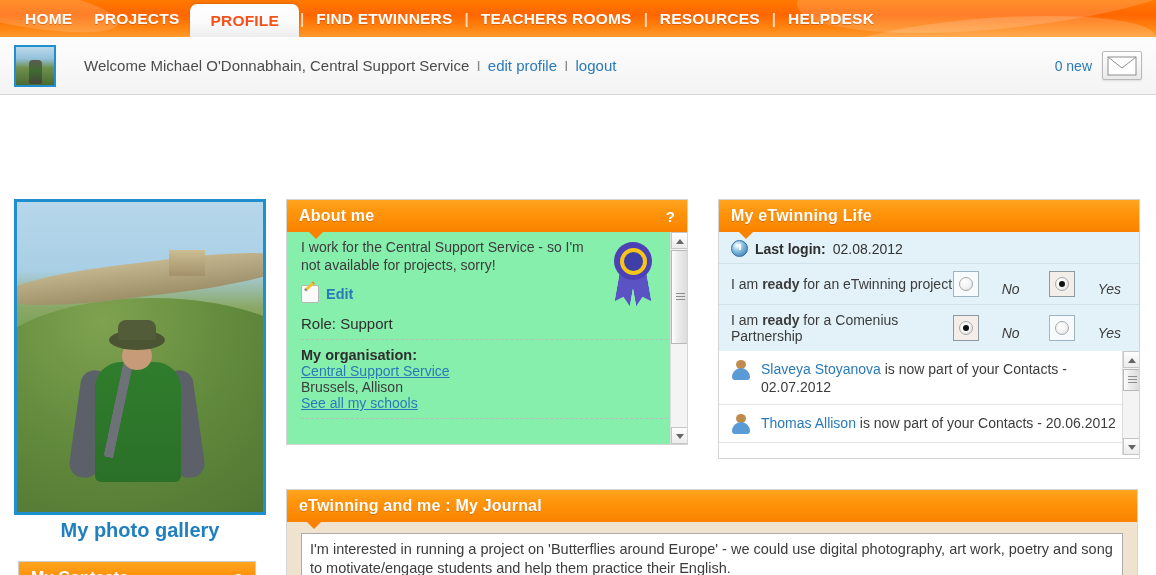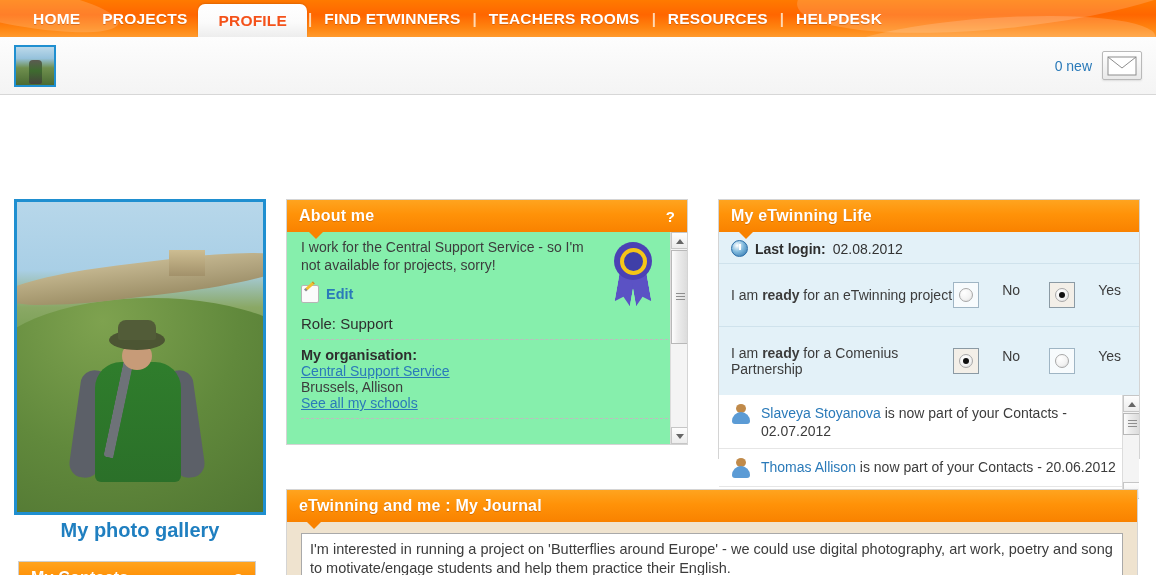--- a/index.html
+++ b/index.html
@@ -28,21 +28,21 @@
   }
   .sw1 { width: 420px; height: 90px; right: -60px; top: -62px; transform: rotate(-6deg); }
   .sw2 { width: 330px; height: 60px; right: 0px; top: 18px; background: rgba(255,255,255,0.10); transform: rotate(-4deg); }
   .sw3 { width: 200px; height: 40px; left: -80px; top: -14px; background: rgba(255,255,255,0.10); transform: rotate(10deg); }
 
   .navlist {
     position: relative;
     display: flex;
     align-items: stretch;
     height: 37px;
-    padding-left: 22px;
+    padding-left: 14px;
     z-index: 2;
   }
   .navitem {
     display: flex; align-items: center;
     color: #ffffff;
     font-weight: bold;
     font-size: 15.5px;
     letter-spacing: .2px;
     padding: 0 11px;
     cursor: pointer;
@@ -274,25 +274,25 @@
     background: radial-gradient(circle at 35% 30%, #ffffff 0%, #7fb9dd 45%, #2b6ea8 100%);
     border:1px solid #2b6ea8; position:relative;
   }
   .clock-icon::after{
     content:"";position:absolute;left:7px;top:3px;width:2px;height:6px;background:#ffffff;
   }
   .etw-login b { color:#2e2e2e; }
   .etw-row {
     display:flex; align-items:center;
     border-top:1px solid #cfe2ec;
-    padding: 18px 12px; font-size:14px; color:#3c3c3c;
+    padding: 7px 12px; font-size:14px; color:#3c3c3c;
     min-height:34px;
   }
   .etw-row .etw-label { flex:1 1 auto; }
-  .radiogroup { display:flex; align-items:flex-start; gap:23px; }
+  .radiogroup { display:flex; align-items:flex-end; gap:23px;font-style:italic; }
   .radiobox {
     width:26px;height:26px;border:1px solid #9fb5c4;background:#f7fbfd;
     display:flex;align-items:center;justify-content:center; cursor:pointer;
   }
   .radiobox.sel { background:#f3efe8; border-color:#8b9aa4; }
   .rdot {
     width:14px;height:14px;border-radius:50%;
     background: radial-gradient(circle at 35% 30%, #ffffff 0%, #f2f2f2 60%, #d4d4d4 100%);
     border:1px solid #a8a8a8; position:relative;
   }
@@ -365,20 +365,27 @@
     <div class="navitem">TEACHERS ROOMS</div>
     <div class="navsep">|</div>
     <div class="navitem">RESOURCES</div>
     <div class="navsep">|</div>
     <div class="navitem">HELPDESK</div>
   </div>
 </div>
 
 <div class="welcome">
   <div class="wavatar"></div>
+  <div class="wtext">
+    <span>Welcome Michael O'Donnabhain, Central Support Service</span>
+    <span class="wsep">I</span>
+    <a href="#">edit profile</a>
+    <span class="wsep">I</span>
+    <a href="#">logout</a>
+  </div>
   <div class="wright">
     <span class="newcount">0 new</span>
     <span class="mailicon">
       <svg width="38" height="27" viewBox="0 0 38 27">
         <rect x="5" y="5" width="28" height="18" fill="#ffffff" stroke="#8d8d8d" stroke-width="1"></rect>
         <path d="M5 5 L19 16 L33 5" fill="none" stroke="#8d8d8d" stroke-width="1"></path>
       </svg>
     </span>
   </div>
 </div>

